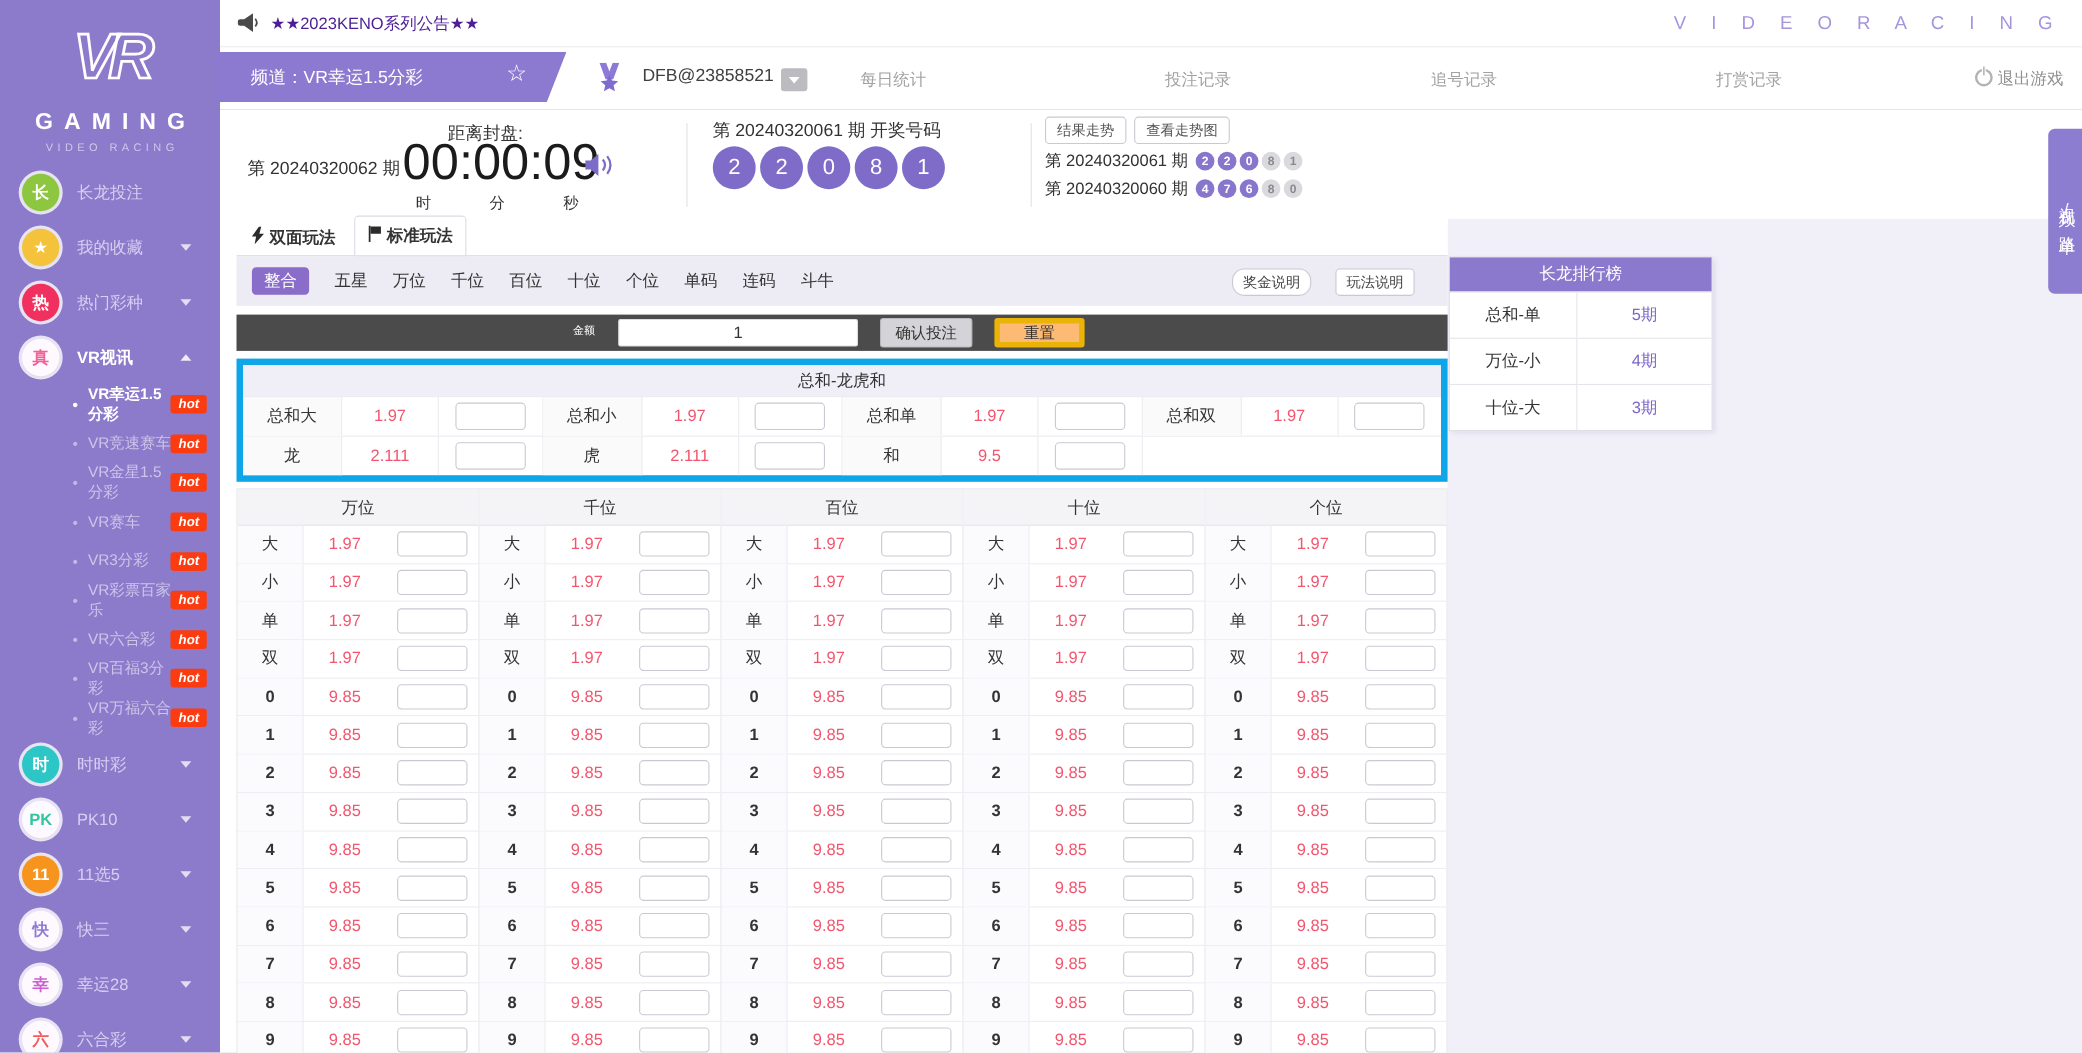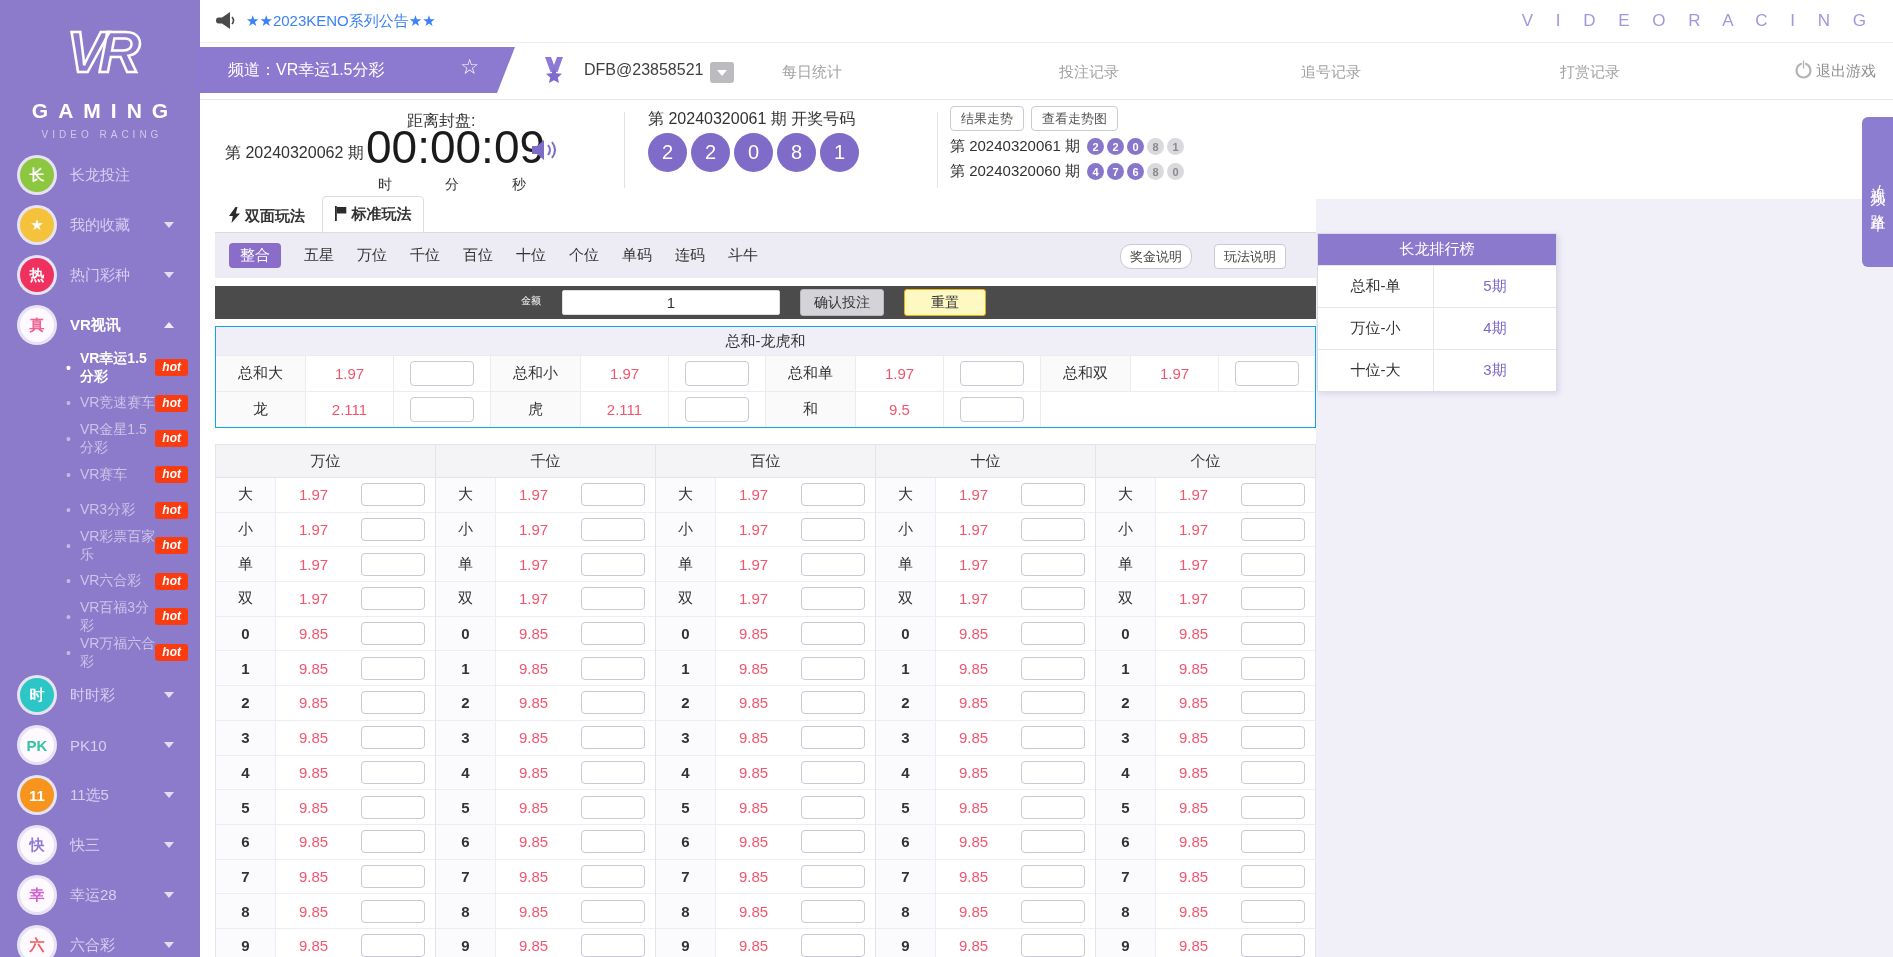--- a/index.html
+++ b/index.html
@@ -32,21 +32,21 @@
   .side-sub { height:35.6px; display:flex; align-items:center; padding-left:66px; cursor:pointer; }
   .bullet { font-size:14px; color:#c3b9e6; margin-right:9px; }
   .sub-label { font-size:14px; color:#cdc4ea; }
   .side-sub.active .sub-label, .side-sub.active .bullet { color:#fff; font-weight:bold; }
   .hot-badge { margin-left:auto; margin-right:12px; background:#fb3c11; color:#fff; font-size:12px; font-weight:bold;
                font-style:italic; border-radius:3px; padding:1px 7px 2px; }
 
   
   .topbar { position:absolute; left:200px; top:0; width:1693px; height:43px; background:#fff;
             border-bottom:1px solid #ececf2; }
-  .announce-text { position:absolute; left:46px; top:12px; font-size:15px; color:#3b82f6; }
+  .announce-text { position:absolute; left:46px; top:12px; font-size:15px; color:#4c1d95; }
   .speaker-dark { position:absolute; left:16px; top:12px; }
   .wordmark { position:absolute; right:18px; top:11px; font-size:17px; letter-spacing:9px; color:#a595dd; }
   .bar2 { position:absolute; left:200px; top:44px; width:1693px; height:56px; background:#fff;
           border-bottom:1px solid #e6e6ea; }
   .channel { position:absolute; left:196px; top:47px; width:319px; height:46px; background:#8c7ad0;
              clip-path:polygon(0 0, 100% 0, calc(100% - 18px) 100%, 0 100%); z-index:6; }
   .channel-label { position:absolute; left:32px; top:13px; font-size:16px; color:#fff; }
   .channel-star { position:absolute; right:36px; top:8px; font-size:21px; color:#fff; cursor:pointer; }
   .user-name { position:absolute; left:584px; top:61px; font-size:16px; color:#404040; }
   .caret-btn { position:absolute; left:710px; top:62px; width:24px; height:21px; background:#bbbbc0; border-radius:3px;
@@ -108,24 +108,24 @@
   .help-btn { position:absolute; top:11px; width:72px; height:25px; background:#fff; border:1px solid #c9c9d3;
               border-radius:4px; font-size:13px; color:#444; display:flex; align-items:center;
               justify-content:center; cursor:pointer; }
   .bet-bar { position:absolute; left:215px; top:286px; width:1101px; height:33px; background:#4b4b4b; }
   .bet-label { position:absolute; left:306px; top:8px; font-size:10px; color:#fff; }
   .bet-amount { position:absolute; left:347px; top:4px; width:218px; height:25px; border:1px solid #ddd;
                 border-radius:2px; text-align:center; font-size:15px; color:#333;
                 font-family:"Liberation Sans","DejaVu Sans",sans-serif; }
   .btn-confirm { position:absolute; left:585px; top:3px; width:84px; height:27px; background:#d4d4d8;
                  border:1px solid #b8b8be; border-radius:3px; font-size:14px; color:#333; cursor:pointer; }
-  .btn-reset { position:absolute; left:689px; top:3px; width:82px; height:27px; background:#fef9c3;
-               border:1px solid #eab308; border-radius:3px; font-size:14px; color:#333; cursor:pointer; }
-
-  .sum-sec { position:absolute; left:215px; top:326px; width:1101px; border:1px solid #0ea5e9; background:#fff; }
+  .btn-reset { position:absolute; left:689px; top:3px; width:82px; height:27px; background:#fdba74;
+               border:5px solid #eab308; border-radius:3px; font-size:14px; color:#333; cursor:pointer; }
+
+  .sum-sec { position:absolute; left:215px; top:326px; width:1101px; border:6px solid #0ea5e9; background:#fff; }
   .sum-head { height:28px; background:#f0eef7; display:flex; align-items:center; justify-content:center;
               font-size:15px; color:#333; }
   .sum-row { display:flex; border-top:1px solid #ebebf1; }
   .sum-group { flex:1; display:flex; border-right:1px solid #ebebf1; }
   .sum-group:last-child { border-right:none; }
   .sum-label { width:90px; height:35px; background:#fafafb; display:flex; align-items:center; justify-content:center;
                font-size:15px; color:#333; border-right:1px solid #ebebf1; }
   .sum-odds { width:88px; display:flex; align-items:center; justify-content:center; font-size:15px;
               color:#f2566e; border-right:1px solid #ebebf1; cursor:pointer; }
   .sum-inp { flex:1; display:flex; align-items:center; justify-content:center; }

